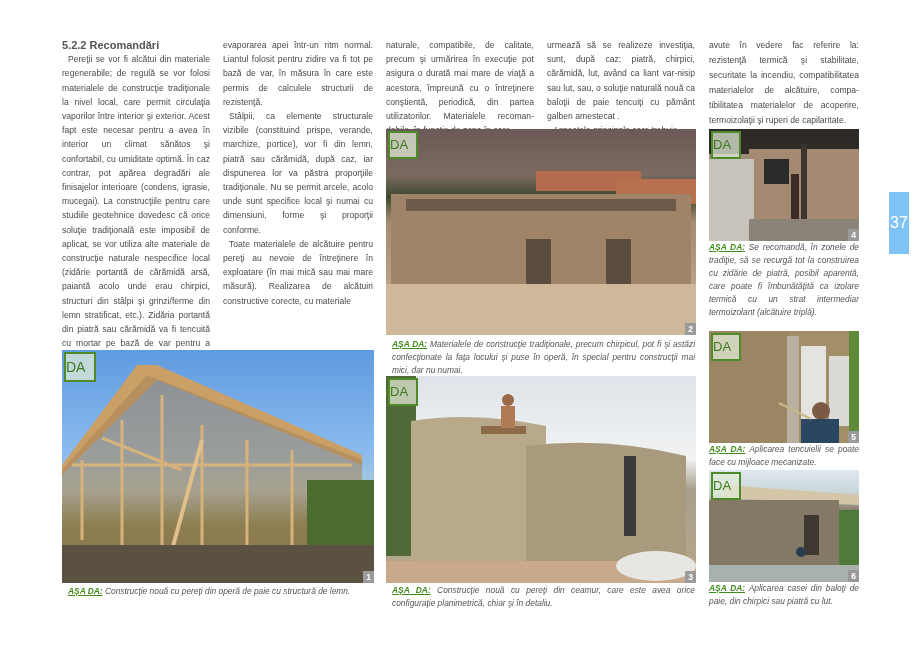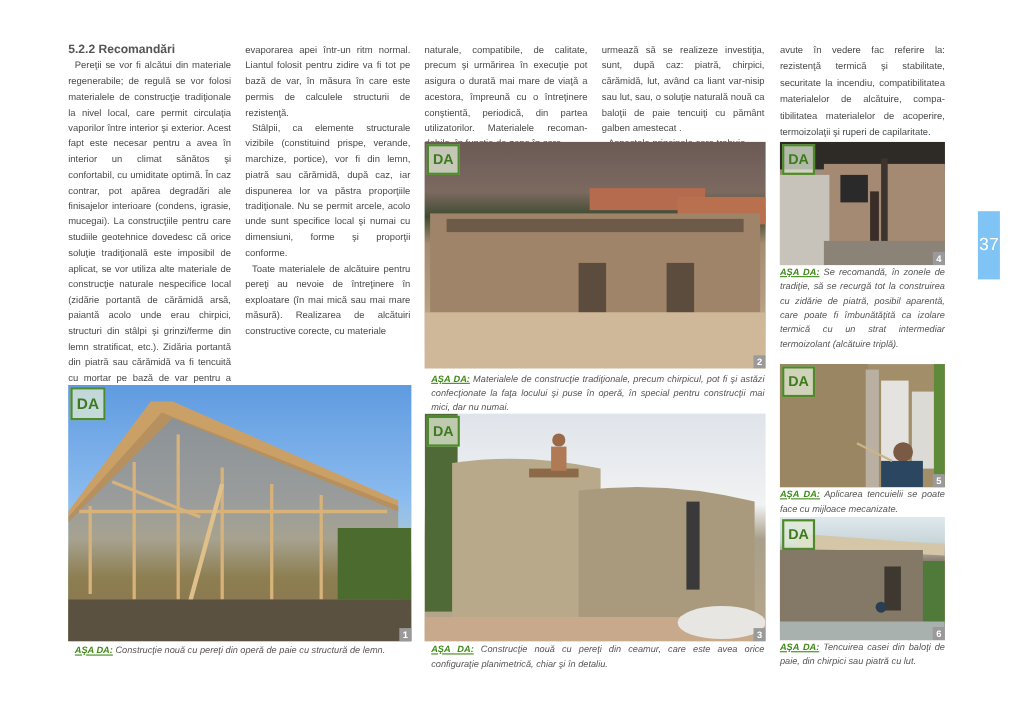--- a/index.html
+++ b/index.html
@@ -8,21 +8,21 @@
     font-family: "Liberation Sans", sans-serif; color: #444;
   }
   .col { position: absolute; font-size: 8.6px; line-height: 14.2px; text-align: justify; color: #4a4a4a; }
   .col p { margin: 0; text-indent: 6px; }
   .col p.noindent { text-indent: 0; }
   .heading { font-size: 11px; font-weight: bold; color: #555; margin: 0 0 14px 0; text-indent: 0 !important; }
   .photo { position: absolute; overflow: hidden; }
   .badge {
     position: absolute; left: 2px; top: 2px; width: 26px; height: 24px;
     border: 2px solid #4f8a2a; background: rgba(225,235,215,0.75);
-    color: #3d7a1c; font-weight: bold; font-size: 13px; text-align: center; line-height: 24px;
+    color: #3d7a1c; font-weight: normal; font-size: 13px; line-height: 24px;
   }
   .photo.p1 .badge { width: 28px; height: 26px; line-height: 26px; font-size: 14px; }
   .num {
     position: absolute; right: 0; bottom: 0; width: 11px; height: 12px;
     background: #9a9a9a; color: #fff; font-size: 8.5px; font-weight: bold; text-align: center; line-height: 12px;
   }
   .caption { position: absolute; font-size: 8.4px; line-height: 13px; font-style: italic; color: #555; text-align: justify; }
   .caption .lead { color: #3e8a18; font-weight: bold; font-style: italic; text-decoration: underline; }
   .page-tab {
     position: absolute; left: 889px; top: 192px; width: 20px; height: 62px; background: #80c3f5;
@@ -158,16 +158,16 @@
     <rect x="0" y="30" width="130" height="70" fill="#847867"></rect>
     <rect x="95" y="45" width="15" height="40" fill="#3e3830"></rect>
     <rect x="130" y="40" width="20" height="60" fill="#4f7a3a"></rect>
     <circle cx="92" cy="82" r="5" fill="#2a3e52"></circle>
     <rect x="0" y="95" width="150" height="17" fill="#a8b1ad"></rect>
   </svg>
   <div class="badge">DA</div>
   <div class="num">6</div>
 </div>
 <div class="caption" style="left:709px; top:582px; width:150px;">
-  <span class="lead">AŞA DA:</span><span> Tencuirea casei din baloţi de paie, din chirpici sau piatră cu lut.</span>
+  <span class="lead">AŞA DA:</span><span> Aplicarea casei din baloţi de paie, din chirpici sau piatră cu lut.</span>
 </div>
 
 <div class="page-tab">37</div>
 
 </body></html>

